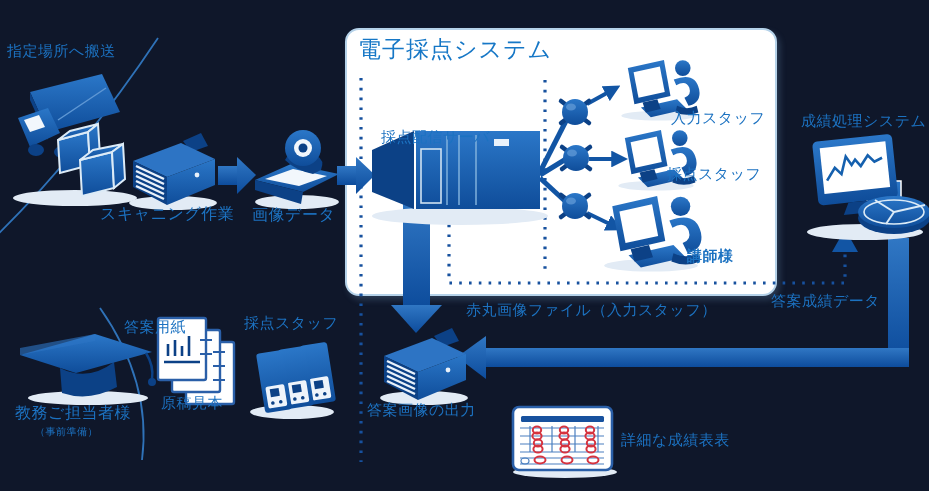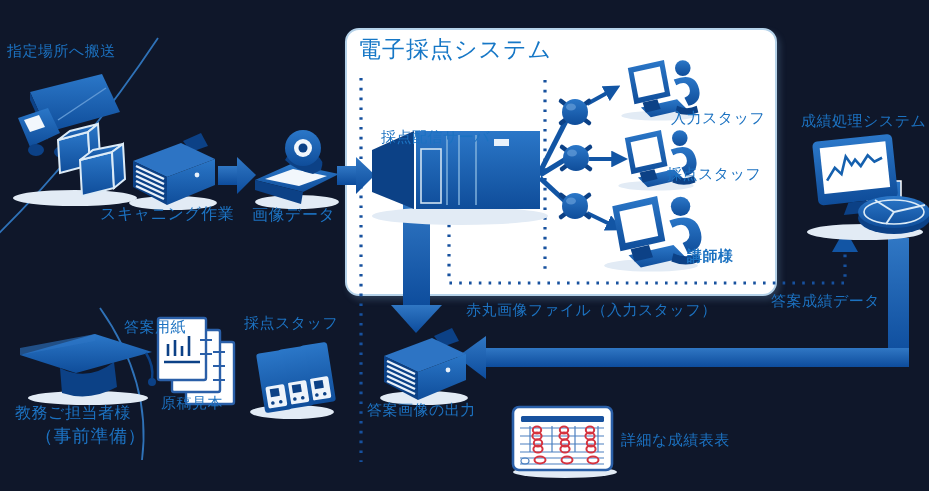--- a/index.html
+++ b/index.html
@@ -6,21 +6,21 @@
   #stage{
     position:relative;width:929px;height:491px;overflow:hidden;
     background:#0f172a;
     font-family:"Liberation Sans","DejaVu Sans",sans-serif;
   }
   #gfx{position:absolute;left:0;top:0;width:929px;height:491px;}
   .label{
     position:absolute;color:#1c72c1;font-weight:500;
     white-space:nowrap;line-height:1.15;letter-spacing:0.5px;
   }
-  .fs15{font-size:15px;} .fs16{font-size:16px;} .fs14{font-size:18px;}
+  .fs15{font-size:15px;} .fs16{font-size:16px;} .fs14{font-size:10px;}
   .title{font-size:23px;color:#1677c6;letter-spacing:1px;}
   #system-box{
     position:absolute;left:345px;top:28px;width:428px;height:264px;
     border:2px solid #b5d2e9;border-radius:14px;background:#ffffff;
     box-shadow:3px 4px 6px rgba(110,150,190,0.28);
   }
 </style>
 </head>
 <body>
 

